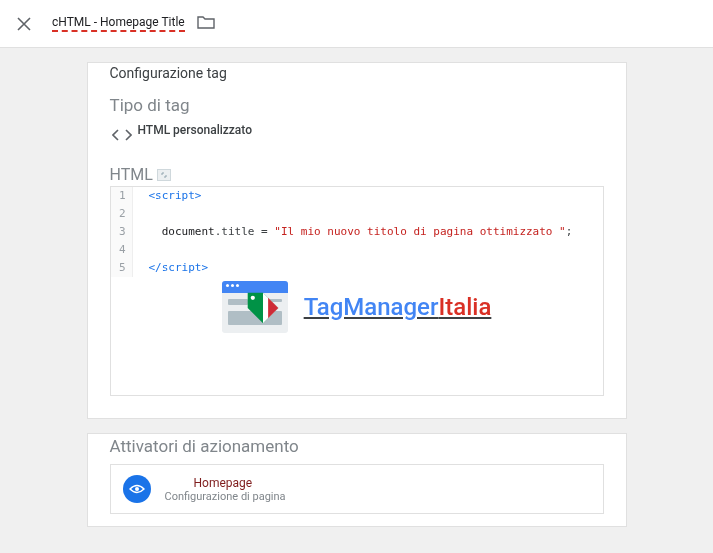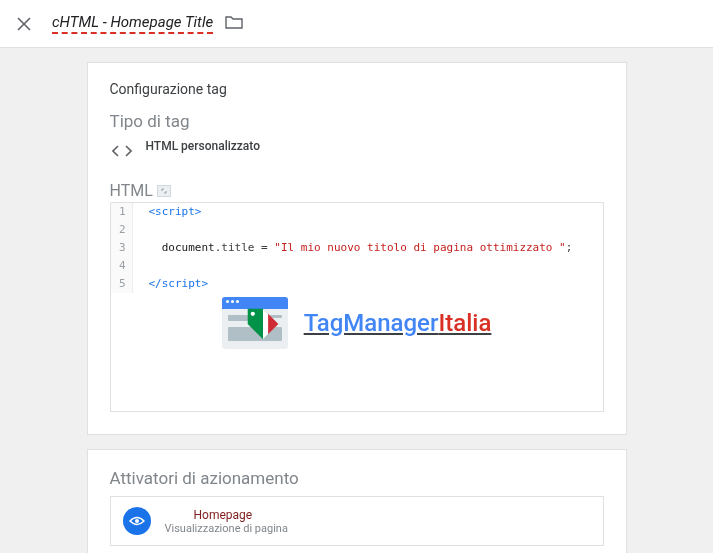--- a/index.html
+++ b/index.html
@@ -22,57 +22,56 @@
   }
   .close-btn {
     width: 24px; height: 24px;
     display: flex; align-items: center; justify-content: center;
     color: #5f6368;
     cursor: pointer;
     font-size: 18px;
     margin-right: 16px;
   }
   .title-text {
-    font-size: 15px;
+    font-size: 12px;
     color: #202124;
     border-bottom: 2px dashed #d93025;
     padding-bottom: 1px;
-    font-style: italic;
   }
   .folder-icon {
     margin-left: 12px;
     color: #5f6368;
   }
   .content {
     padding: 14px 0 0 0;
     display: flex;
     flex-direction: column;
     align-items: center;
     gap: 14px;
   }
   .card {
     width: 540px;
     background: #fff;
     border: 1px solid #e0e0e0;
-    padding: 18px 22px 22px 22px;
+    padding: 2px 22px 22px 22px;
   }
   .card-title {
     font-size: 14px;
     color: #3c4043;
     margin-bottom: 14px;
   }
   .sub-label {
     font-size: 17px;
     color: #80868b;
     margin-bottom: 8px;
   }
   .tag-type-row {
     display: flex;
     align-items: flex-start;
-    gap: 12px;
+    gap: 4px;
     margin-bottom: 18px;
   }
   .code-icon {
     width: 24px; height: 24px;
     display: flex; align-items: center; justify-content: center;
     color: #5f6368;
     font-size: 16px;
     font-family: monospace;
   }
   .tag-type-name {
@@ -292,18 +291,18 @@
     <div class="sub-label">Attivatori di azionamento</div>
     <div class="trigger-row">
       <div class="eye-circle">
         <svg width="16" height="10" viewBox="0 0 16 10">
             <path d="M1 5 Q8 -2 15 5 Q8 12 1 5 Z" fill="none" stroke="#fff" stroke-width="1.4"></path>
             <circle cx="8" cy="5" r="2" fill="#fff"></circle>
           </svg>
       </div>
       <div>
         <div class="trigger-name">Homepage</div>
-        <div class="trigger-desc">Visualizzazione di pagina</div>
+        <div class="trigger-desc">Configurazione di pagina</div>
       </div>
     </div>
   </div>
 
 </div>
 
 </body></html>

